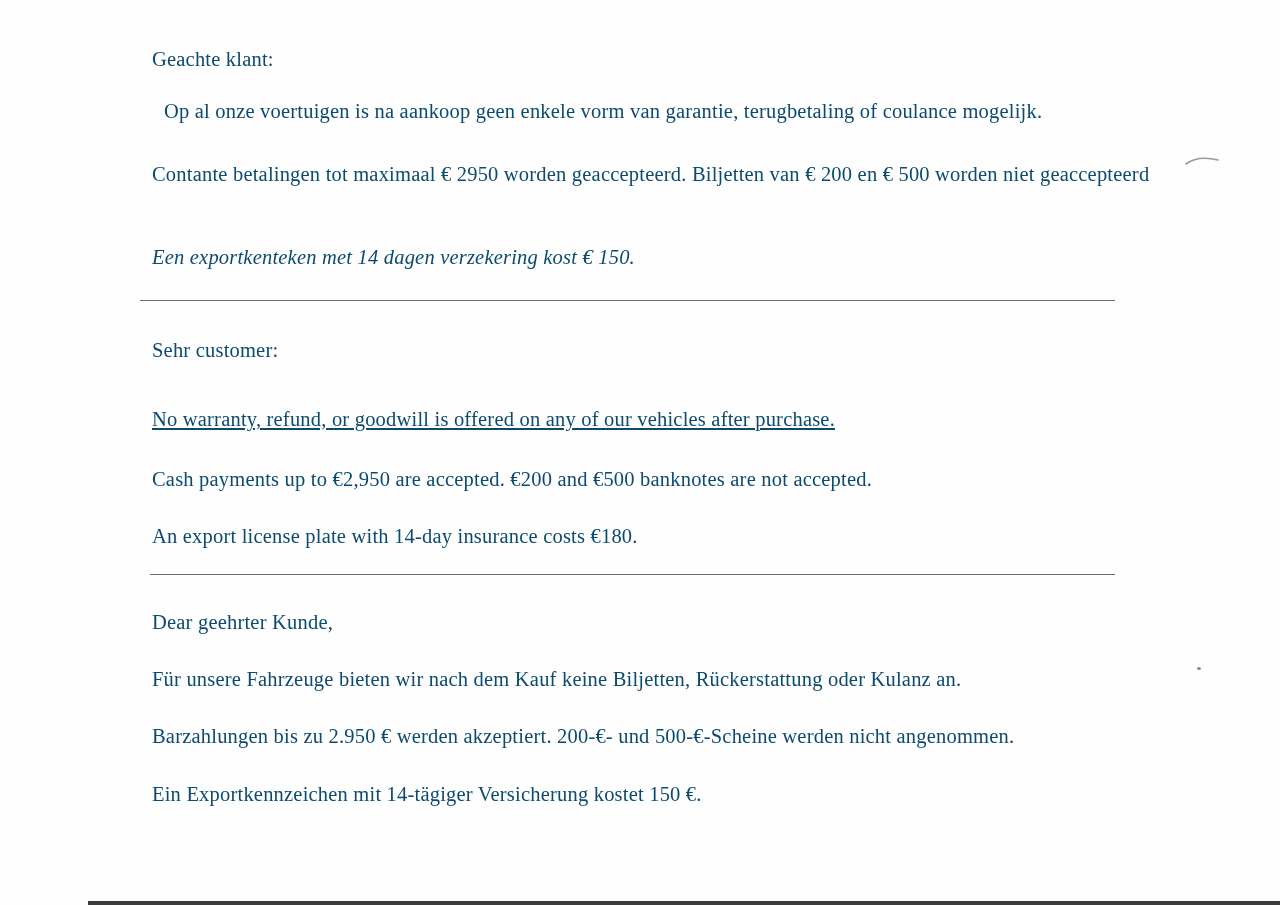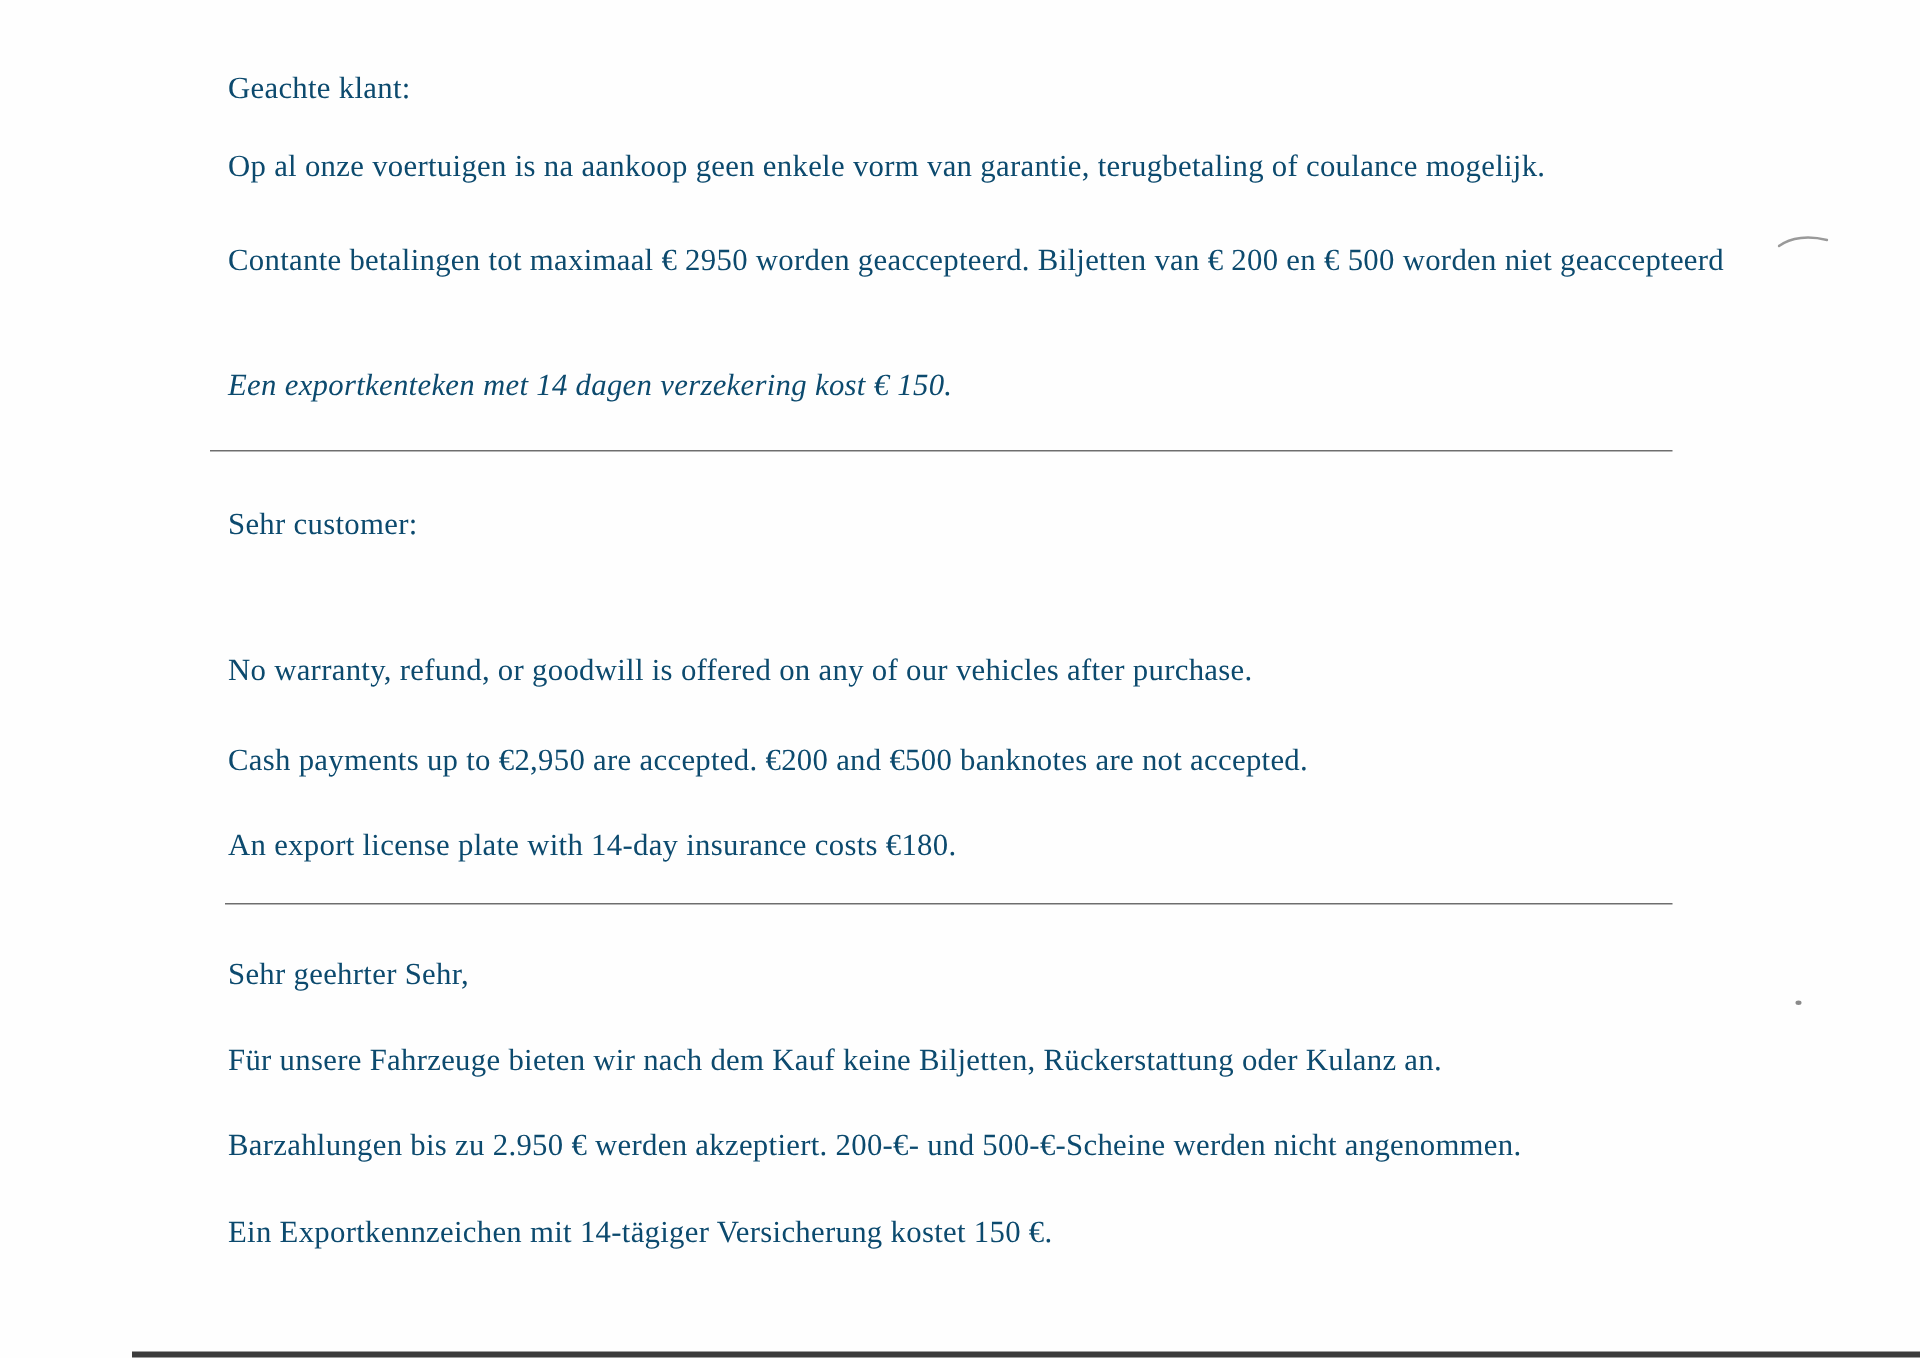--- a/index.html
+++ b/index.html
@@ -26,25 +26,25 @@
   }
   .line {
     margin: 0;
     font-size: 20.5px;
     line-height: 23px;
     letter-spacing: 0.2px;
     white-space: nowrap;
     color: #0c4a6e;
   }
   
-  .mt29 { margin-top: 29px; }
+  .mt29 { margin-top: 29px; margin-left: 12px; }
   .mt40 { margin-top: 40px; }
   .mt42 { margin-top: 60px; font-style: italic; }
   .mt38 { margin-top: 38px; }
-  .mt46 { margin-top: 74px; }
+  .mt46 { margin-top: 46px; text-decoration: underline; }
   .mt37 { margin-top: 37px; }
   .mt34 { margin-top: 34px; }
   .mt35 { margin-top: 35px; }
   .mt36 { margin-top: 36px; }
   hr.rule {
     border: none;
     border-top: 1.5px solid #6e6e6e;
     height: 0;
   }
   .rule-1 {
@@ -99,21 +99,21 @@
     <section>
       <p class="line mt38">Sehr customer:</p>
       <p class="line mt46">No warranty, refund, or goodwill is offered on any of our vehicles after purchase.</p>
       <p class="line mt37">Cash payments up to €2,950 are accepted. €200 and €500 banknotes are not accepted.</p>
       <p class="line mt34">An export license plate with 14-day insurance costs €180.</p>
     </section>
 
     <hr class="rule rule-2">
 
     <section>
-      <p class="line mt36">Sehr geehrter Sehr,</p>
+      <p class="line mt36">Dear geehrter Kunde,</p>
       <p class="line mt34">Für unsere Fahrzeuge bieten wir nach dem Kauf keine Biljetten, Rückerstattung oder Kulanz an.</p>
       <p class="line mt34">Barzahlungen bis zu 2.950 € werden akzeptiert. 200-€- und 500-€-Scheine werden nicht angenommen.</p>
       <p class="line mt35">Ein Exportkennzeichen mit 14-tägiger Versicherung kostet 150 €.</p>
     </section>
 
   </div>
 
   <svg class="pen-mark" viewBox="0 0 34 16" xmlns="http://www.w3.org/2000/svg">
     <path d="M1,11 C 9,5 21,4 33,7" fill="none" stroke="#9a9a9a" stroke-width="1.6" stroke-linecap="round"></path>
   </svg>

